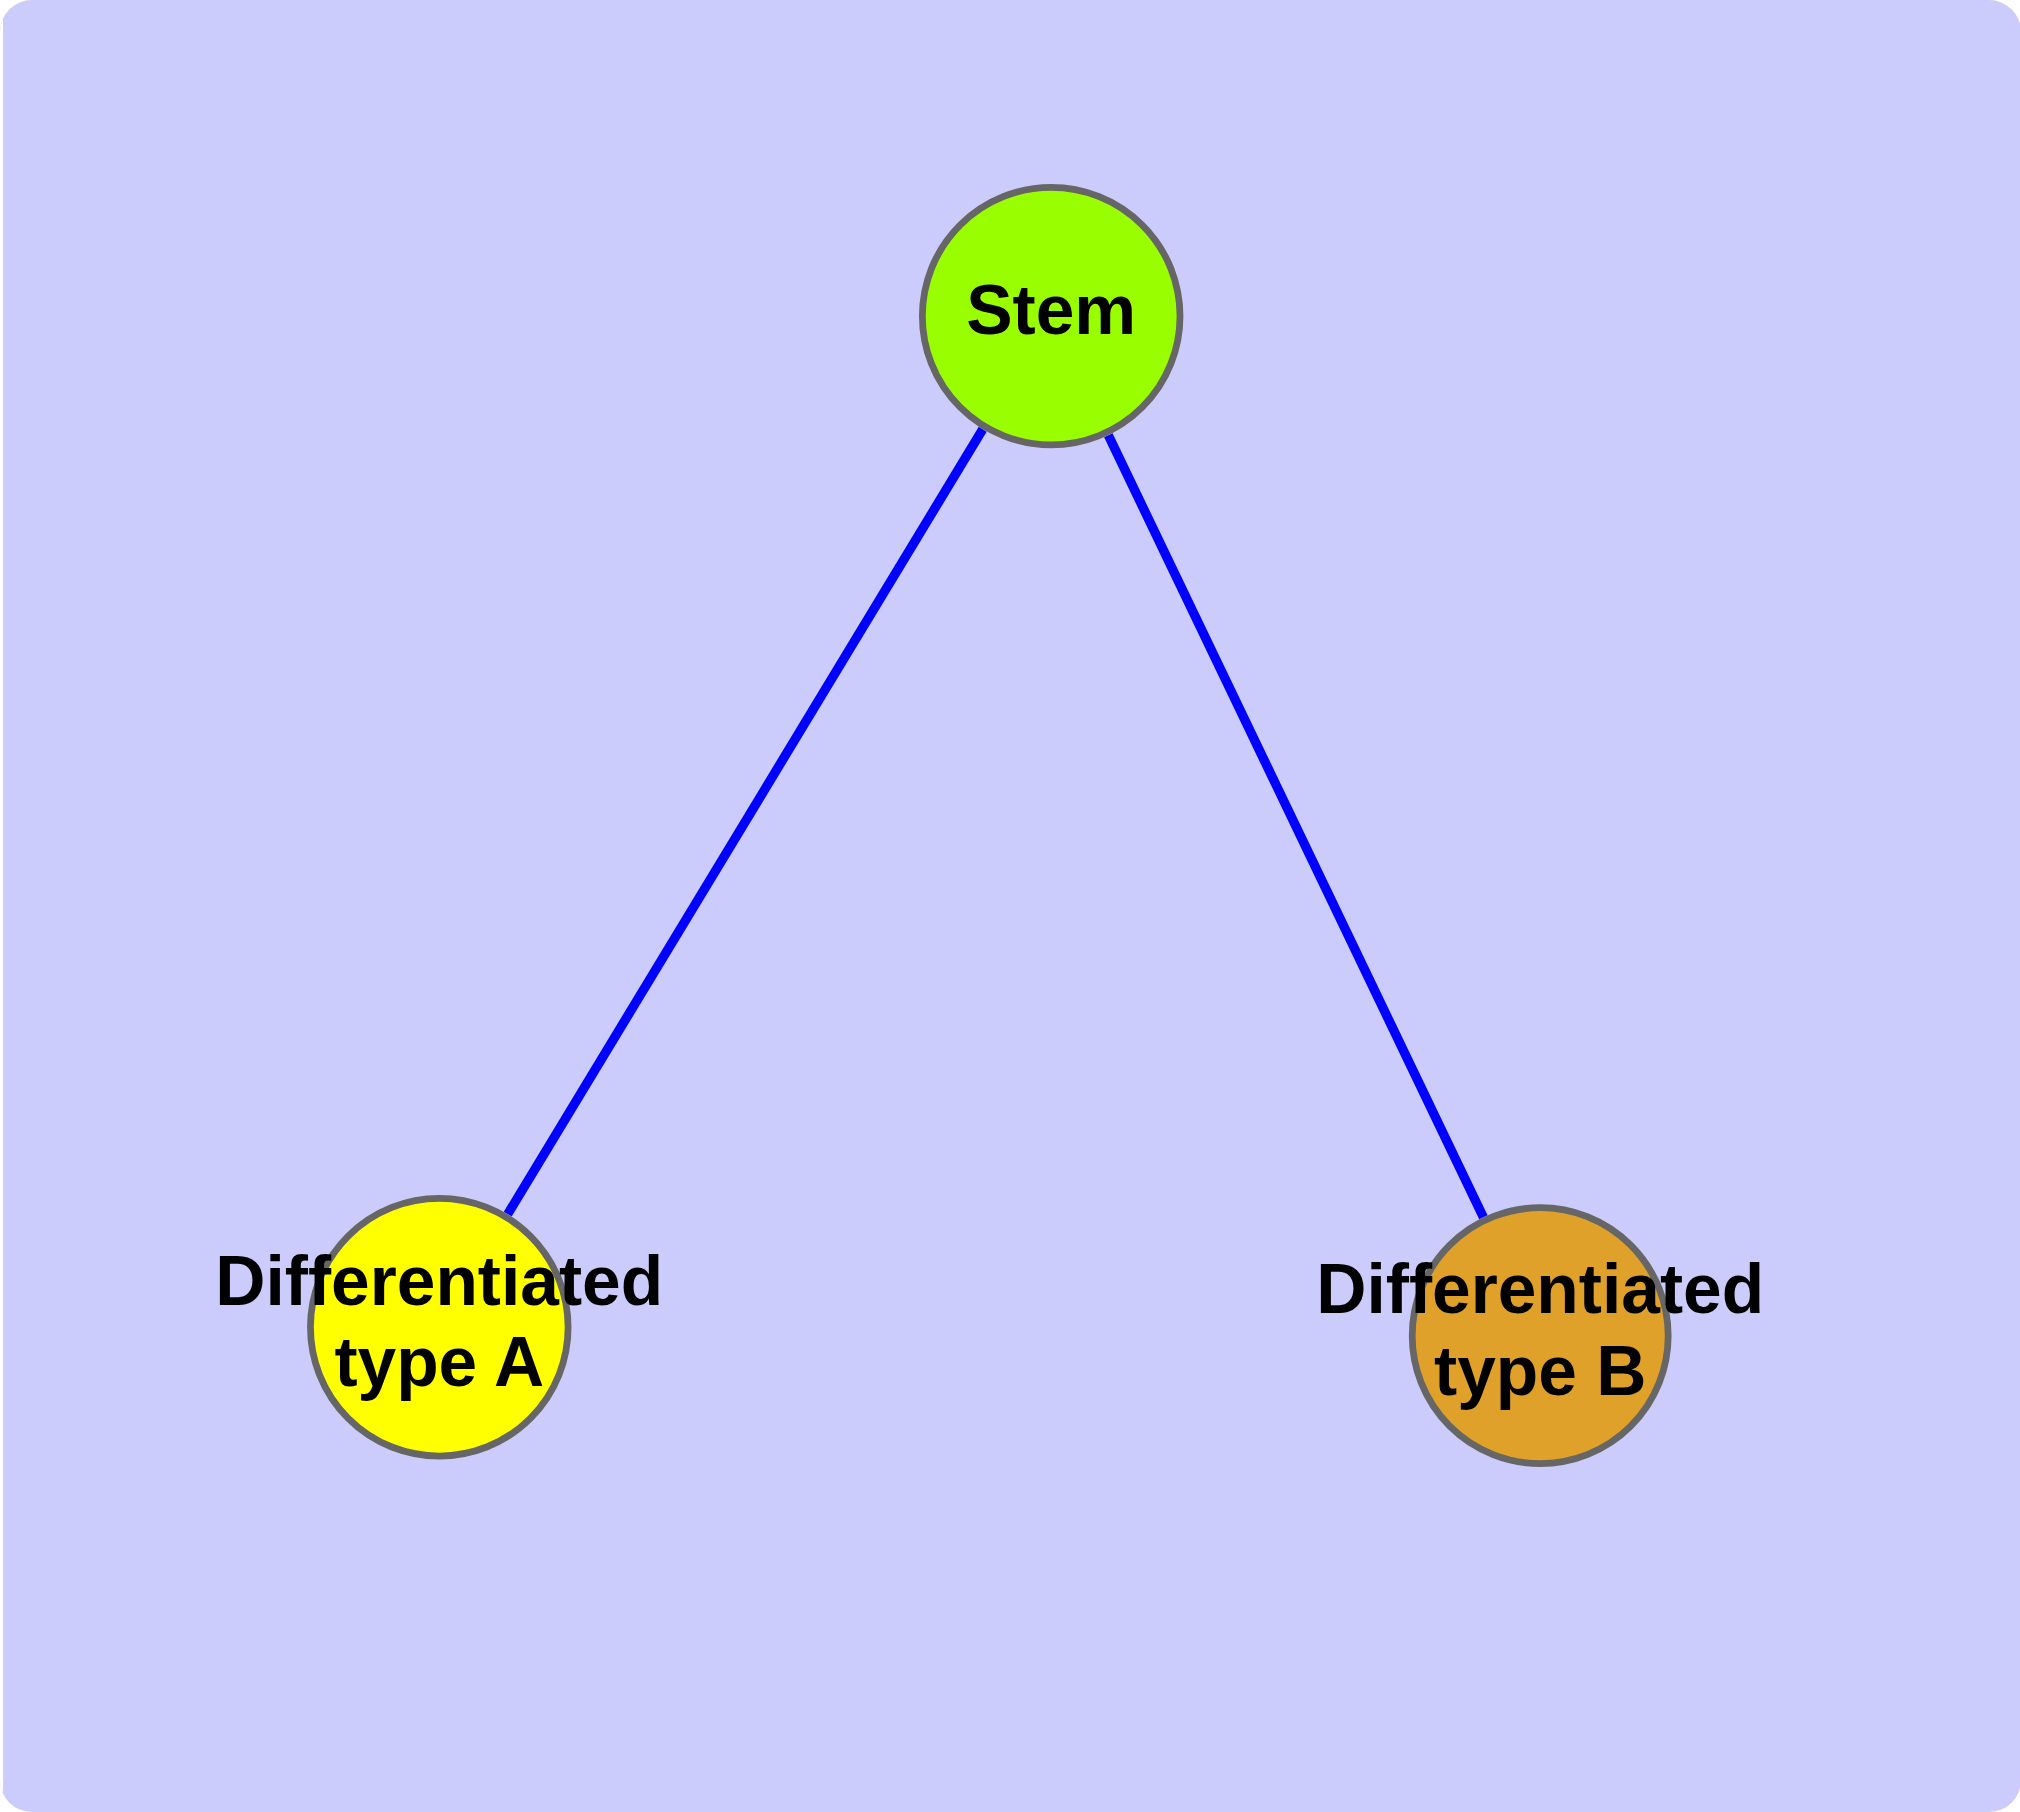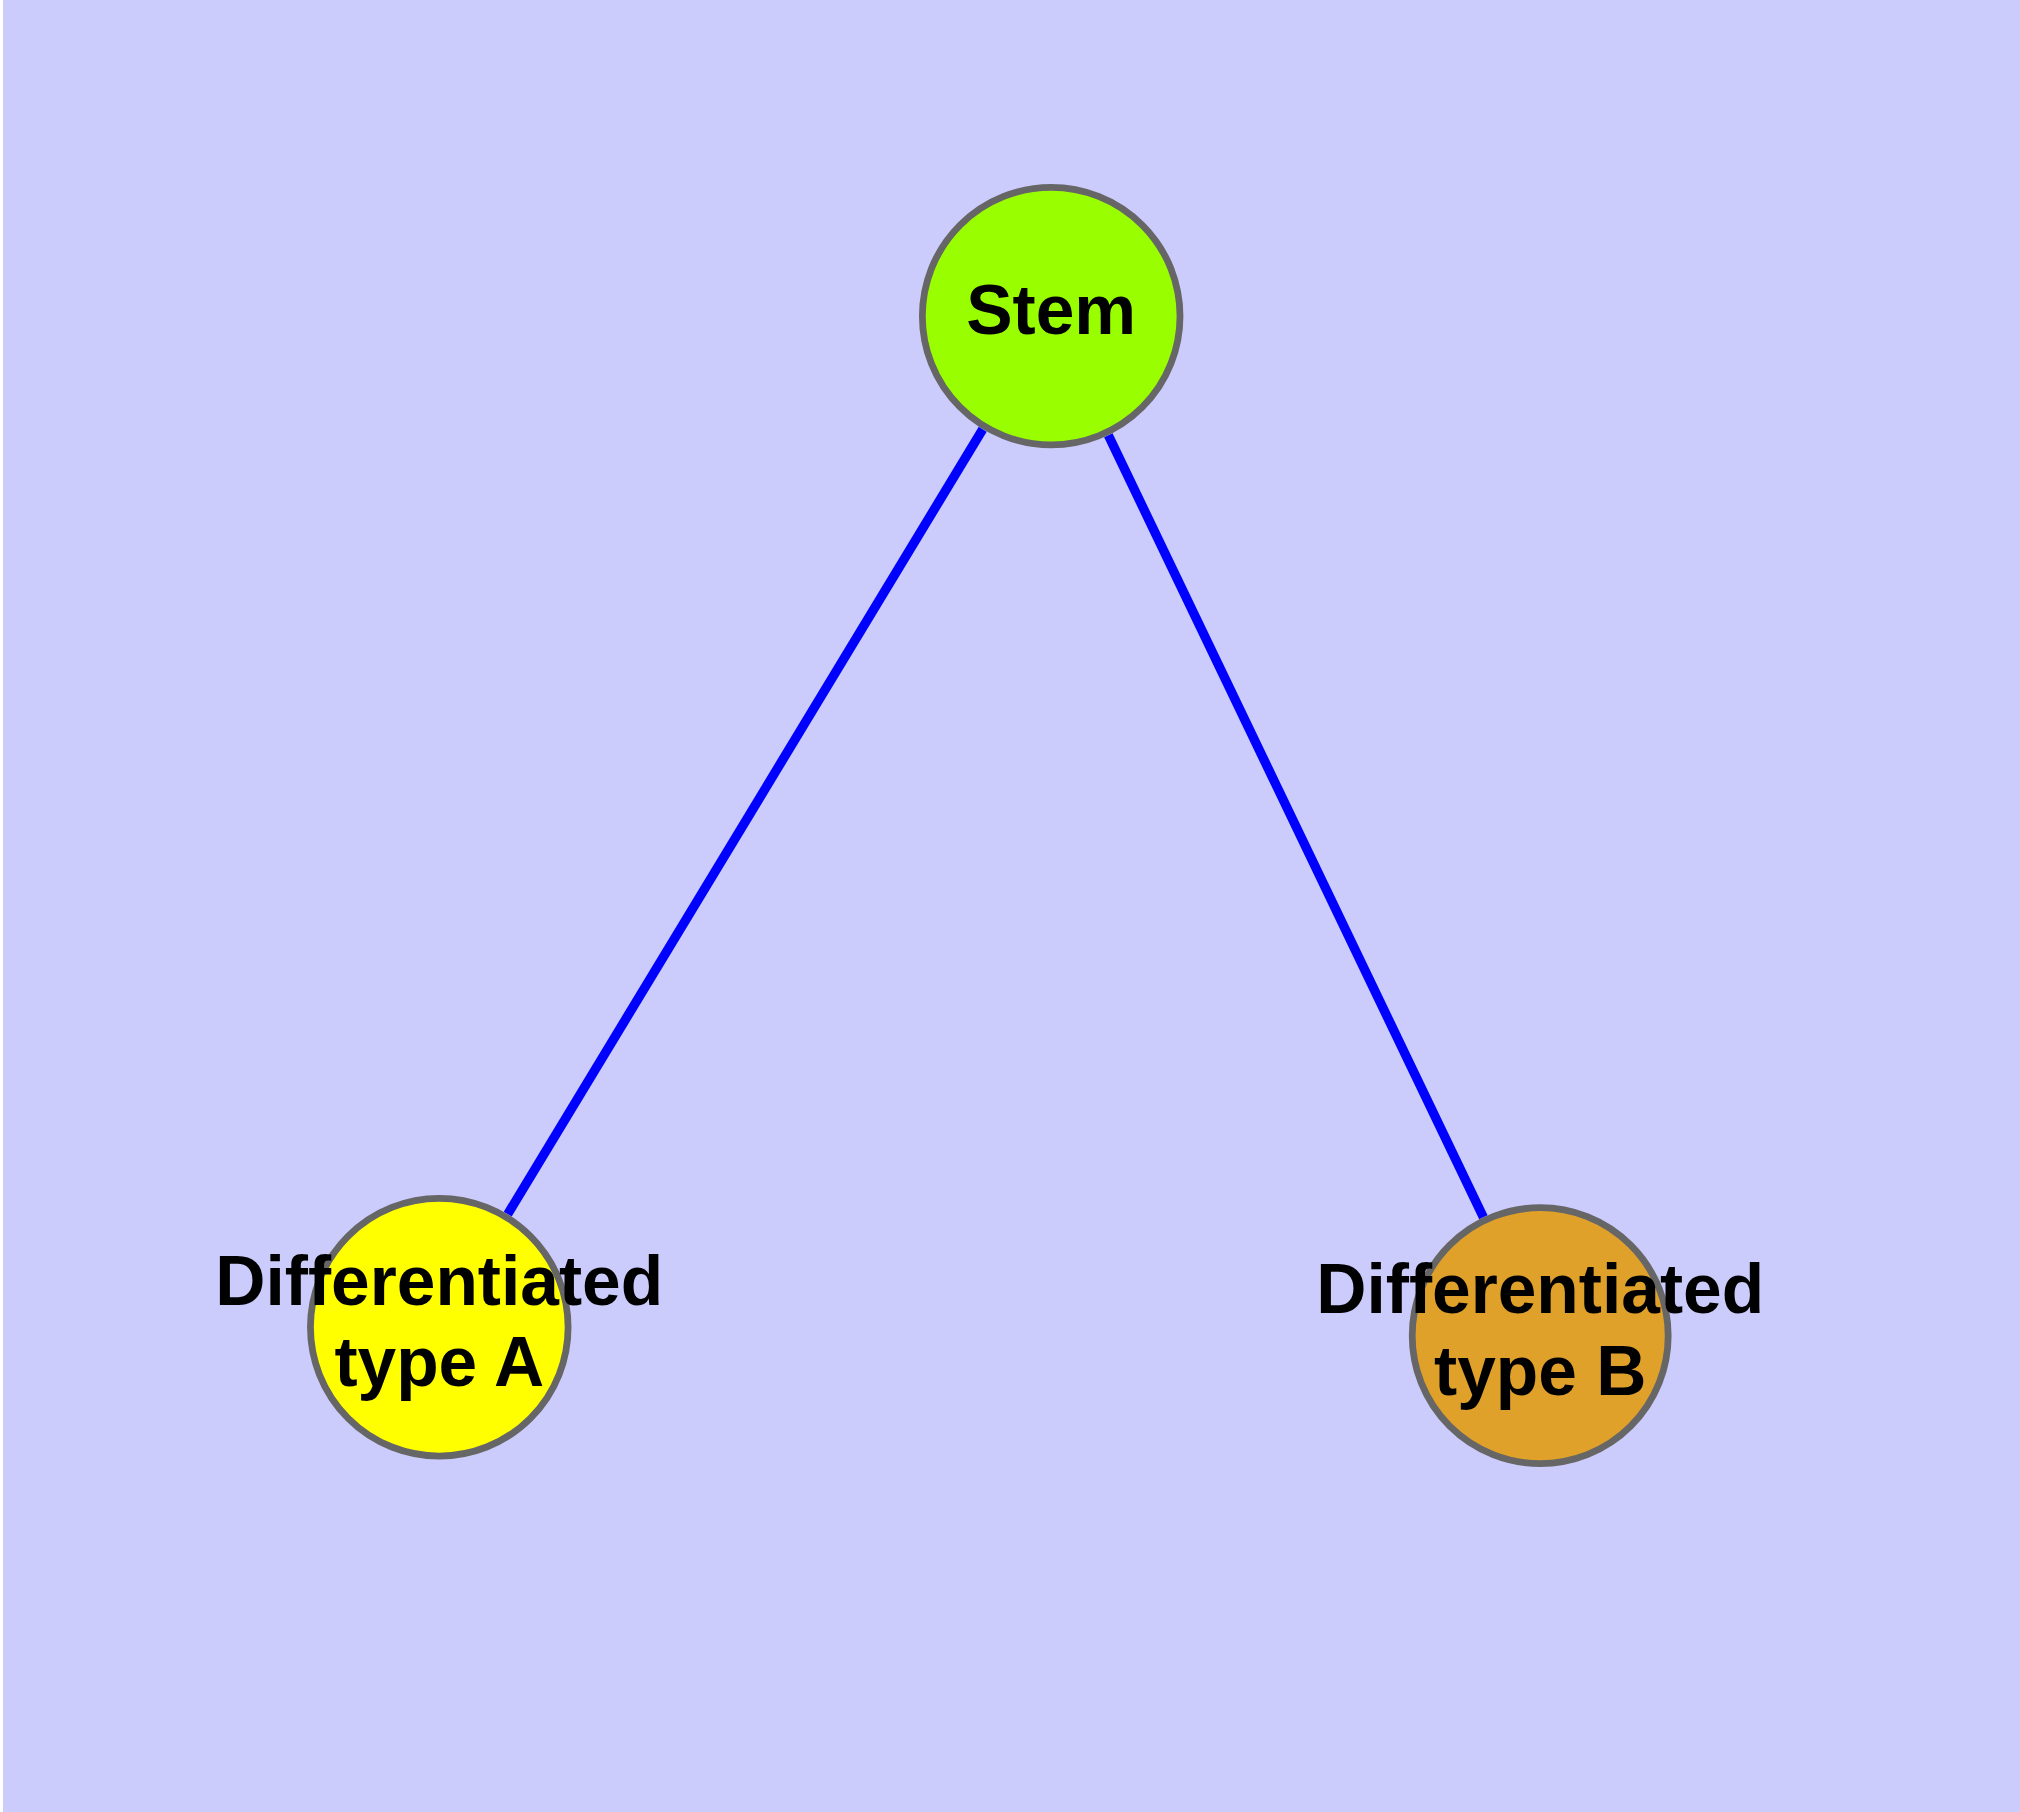--- a/index.html
+++ b/index.html
@@ -54,21 +54,21 @@
     left: 0;
     top: 0;
     width: 3.4px;
     height: 1812px;
     background: #ffffff;
   }
 </style>
 </head>
 <body>
 
-<div id="graph-canvas" style="background: #fef9c3;">
+<div id="graph-canvas" style="background: #fef9c3; border-radius: 32px;">
 
   <svg id="graph-svg" viewBox="0 0 2384 2138">
 
     <rect id="bg-rect" x="0" y="0" width="2384" height="2138" fill="#ccccfc"></rect>
 
     <g id="edges-layer">
       <line id="edge-stem-a" class="edge-line" x1="1159.2292460085835" y1="506.46192453152344" x2="598.7707539914165" y2="1432.5380754684766" stroke="#0000ff" stroke-width="11"></line>
       <line id="edge-stem-b" class="edge-line" x1="1307.4642312540886" y1="513.6576606562716" x2="1749.968231766771" y2="1436.243991014602" stroke="#0000ff" stroke-width="11"></line>
     </g>
 

